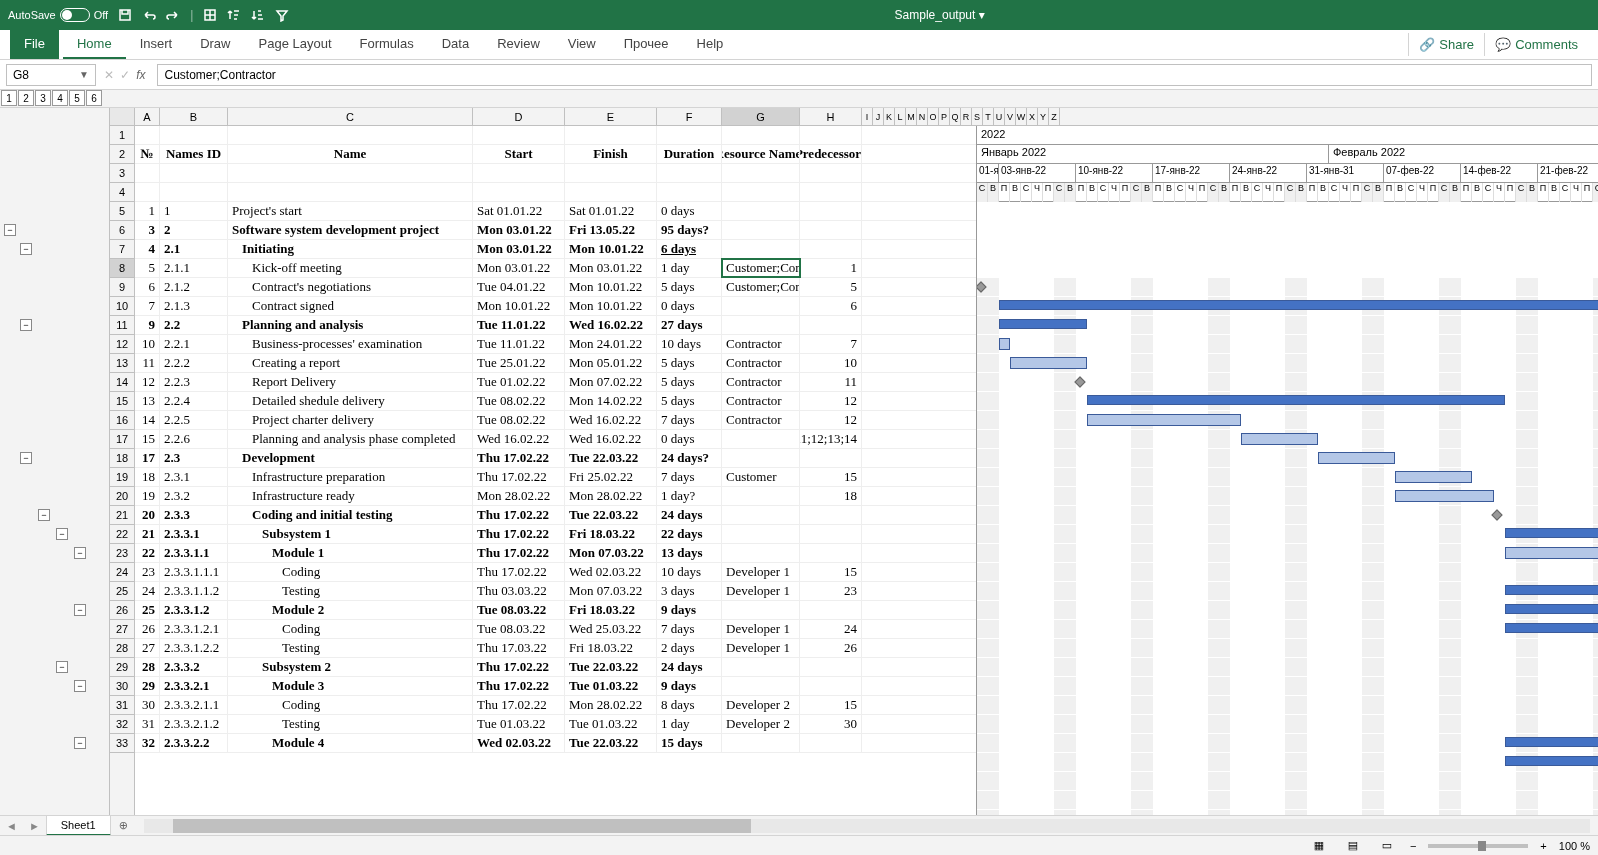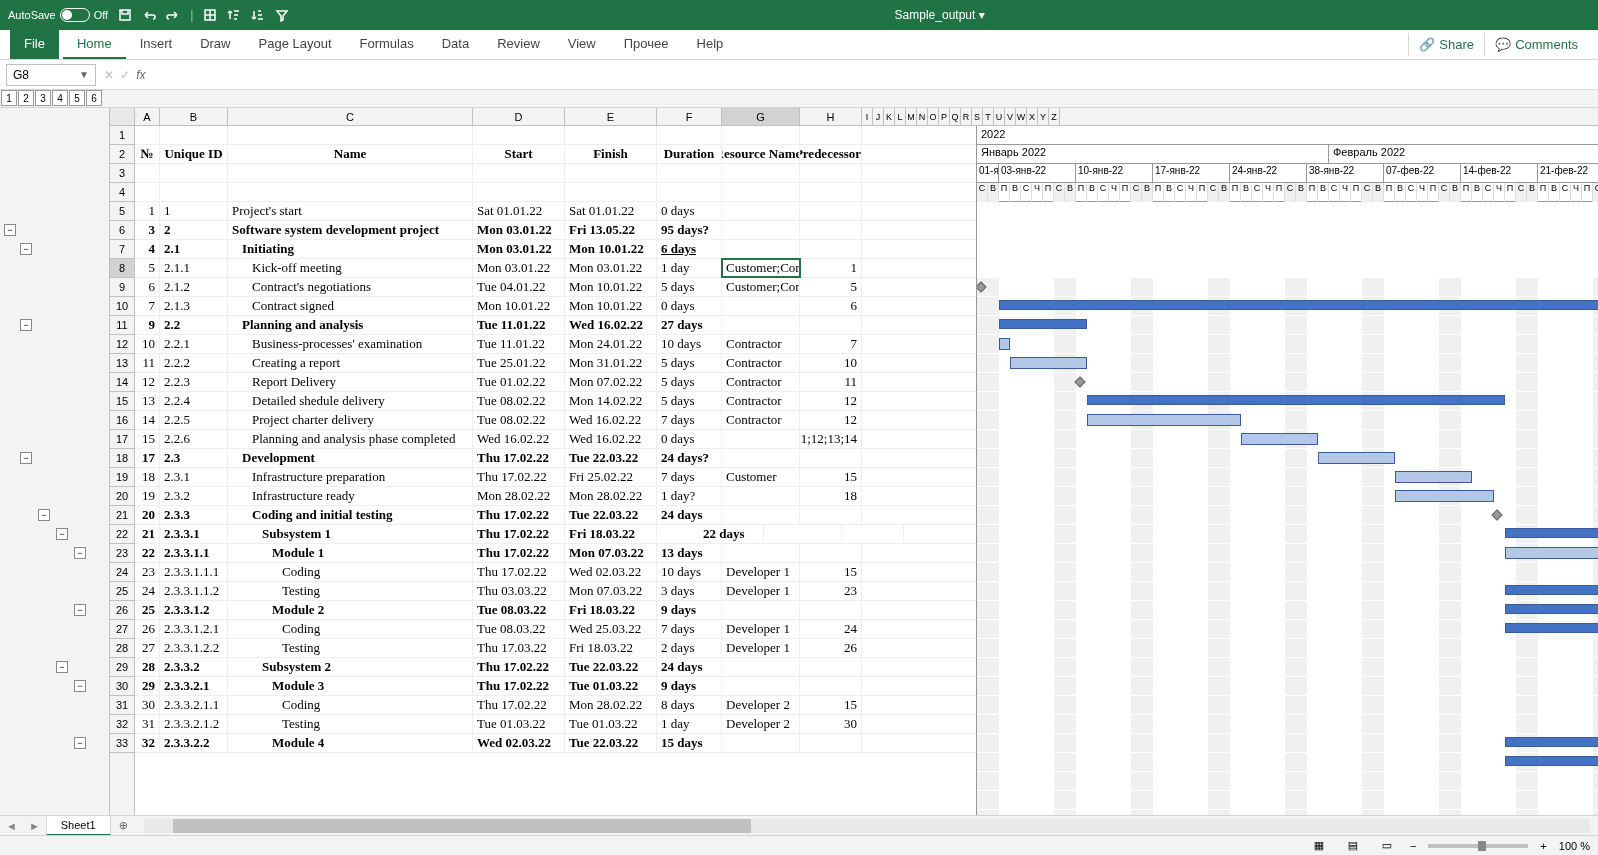--- a/index.html
+++ b/index.html
@@ -160,20 +160,23 @@
 <div class="formula-bar-container">
   <div class="name-box">
       <span>G8</span>
       <span class="dd">▼</span>
     </div>
   <div class="fx-controls">
     <span style="color:#bbb">✕</span>
     <span style="color:#bbb">✓</span>
     <span class="fx-label">fx</span>
   </div>
+  <div class="formula-input">
+      <span>Customer;Contractor</span>
+    </div>
 </div>
 
 <div class="outline-levels" id="outline-levels">
     <div class="lvl">1</div>
     <div class="lvl">2</div>
     <div class="lvl">3</div>
     <div class="lvl">4</div>
     <div class="lvl">5</div>
     <div class="lvl">6</div>
   </div>
@@ -264,21 +267,21 @@
             <div class="cell hdr" style="width: 68px;"></div>
             <div class="cell hdr" style="width: 245px;"></div>
             <div class="cell hdr" style="width: 92px;"></div>
             <div class="cell hdr" style="width: 92px;"></div>
             <div class="cell hdr" style="width: 65px;"></div>
             <div class="cell hdr" style="width: 78px;"></div>
             <div class="cell hdr" style="width: 62px;"></div>
           </div>
           <div class="cell-row">
             <div class="cell hdr" style="width: 25px; border-bottom: none;">№</div>
-            <div class="cell hdr" style="width: 68px; border-bottom: none;">Unique ID</div>
+            <div class="cell hdr" style="width: 68px; border-bottom: none;">Names ID</div>
             <div class="cell hdr" style="width: 245px; border-bottom: none;">Name</div>
             <div class="cell hdr" style="width: 92px; border-bottom: none;">Start</div>
             <div class="cell hdr" style="width: 92px; border-bottom: none;">Finish</div>
             <div class="cell hdr" style="width: 65px; border-bottom: none;">Duration</div>
             <div class="cell hdr" style="width: 78px; border-bottom: none;">Resource Names</div>
             <div class="cell hdr" style="width: 62px; border-bottom: none;">Predecessors</div>
           </div>
           <div class="cell-row">
             <div class="cell hdr" style="width: 25px; border-bottom: none;"></div>
             <div class="cell hdr" style="width: 68px; border-bottom: none;"></div>
@@ -377,21 +380,21 @@
             <div class="cell tnr " style="width: 92px;">Mon 24.01.22</div>
             <div class="cell tnr " style="width: 65px;">10 days</div>
             <div class="cell tnr " style="width: 78px;">Contractor</div>
             <div class="cell tnr num" style="width: 62px;">7</div>
           </div>
           <div class="cell-row">
             <div class="cell tnr num" style="width: 25px;">11</div>
             <div class="cell tnr " style="width: 68px;">2.2.2</div>
             <div class="cell tnr " style="width: 245px; padding-left: 24px;">Creating a report</div>
             <div class="cell tnr " style="width: 92px;">Tue 25.01.22</div>
-            <div class="cell tnr " style="width: 92px;">Mon 31.01.22</div>
+            <div class="cell tnr " style="width: 92px;">Mon 05.01.22</div>
             <div class="cell tnr " style="width: 65px;">5 days</div>
             <div class="cell tnr " style="width: 78px;">Contractor</div>
             <div class="cell tnr num" style="width: 62px;">10</div>
           </div>
           <div class="cell-row">
             <div class="cell tnr num" style="width: 25px;">12</div>
             <div class="cell tnr " style="width: 68px;">2.2.3</div>
             <div class="cell tnr " style="width: 245px; padding-left: 24px;">Report Delivery</div>
             <div class="cell tnr " style="width: 92px;">Tue 01.02.22</div>
             <div class="cell tnr " style="width: 92px;">Mon 07.02.22</div>
@@ -468,21 +471,21 @@
             <div class="cell tnr bold " style="width: 65px;">24 days</div>
             <div class="cell tnr bold " style="width: 78px;"></div>
             <div class="cell tnr bold num" style="width: 62px;"></div>
           </div>
           <div class="cell-row">
             <div class="cell tnr bold num" style="width: 25px;">21</div>
             <div class="cell tnr bold " style="width: 68px;">2.3.3.1</div>
             <div class="cell tnr bold " style="width: 245px; padding-left: 34px;">Subsystem 1</div>
             <div class="cell tnr bold " style="width: 92px;">Thu 17.02.22</div>
             <div class="cell tnr bold " style="width: 92px;">Fri 18.03.22</div>
-            <div class="cell tnr bold " style="width: 65px; margin-left: 42px;">22 days</div>
+            <div class="cell tnr bold " style="width: 65px;">22 days</div>
             <div class="cell tnr bold " style="width: 78px;"></div>
             <div class="cell tnr bold num" style="width: 62px;"></div>
           </div>
           <div class="cell-row">
             <div class="cell tnr bold num" style="width: 25px;">22</div>
             <div class="cell tnr bold " style="width: 68px;">2.3.3.1.1</div>
             <div class="cell tnr bold " style="width: 245px; padding-left: 44px;">Module 1</div>
             <div class="cell tnr bold " style="width: 92px;">Thu 17.02.22</div>
             <div class="cell tnr bold " style="width: 92px;">Mon 07.03.22</div>
             <div class="cell tnr bold " style="width: 65px;">13 days</div>
@@ -596,21 +599,21 @@
             <div class="month-row">
               <div class="m" style="width: 352px;">Январь 2022</div>
               <div class="m" style="width: 270px;">Февраль 2022</div>
             </div>
             <div class="week-row">
               <div class="w" style="width: 22px;">01-я</div>
               <div class="w" style="width: 77px;">03-янв-22</div>
               <div class="w" style="width: 77px;">10-янв-22</div>
               <div class="w" style="width: 77px;">17-янв-22</div>
               <div class="w" style="width: 77px;">24-янв-22</div>
-              <div class="w" style="width: 77px;">38-янв-22</div>
+              <div class="w" style="width: 77px;">31-янв-31</div>
               <div class="w" style="width: 77px;">07-фев-22</div>
               <div class="w" style="width: 77px;">14-фев-22</div>
               <div class="w" style="width: 77px;">21-фев-22</div>
             </div>
             <div class="day-row">
               <div class="d we">С</div>
               <div class="d we">В</div>
               <div class="d">П</div>
               <div class="d">В</div>
               <div class="d">С</div>

